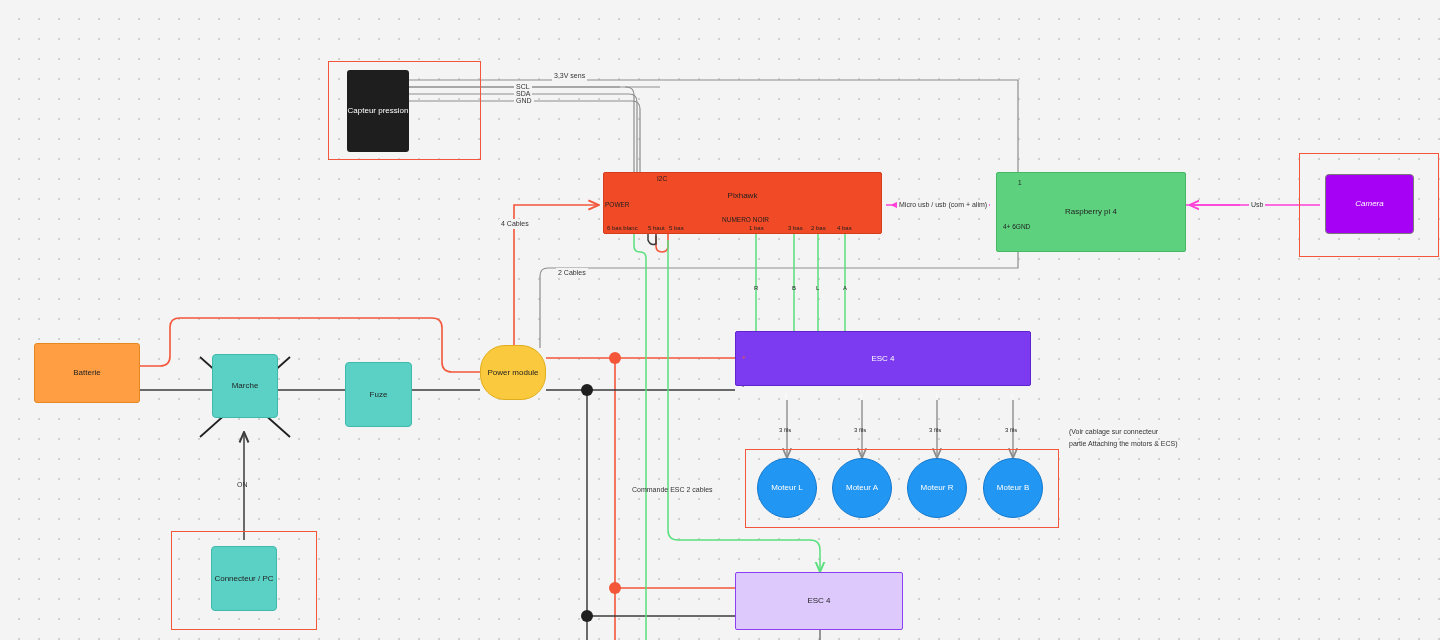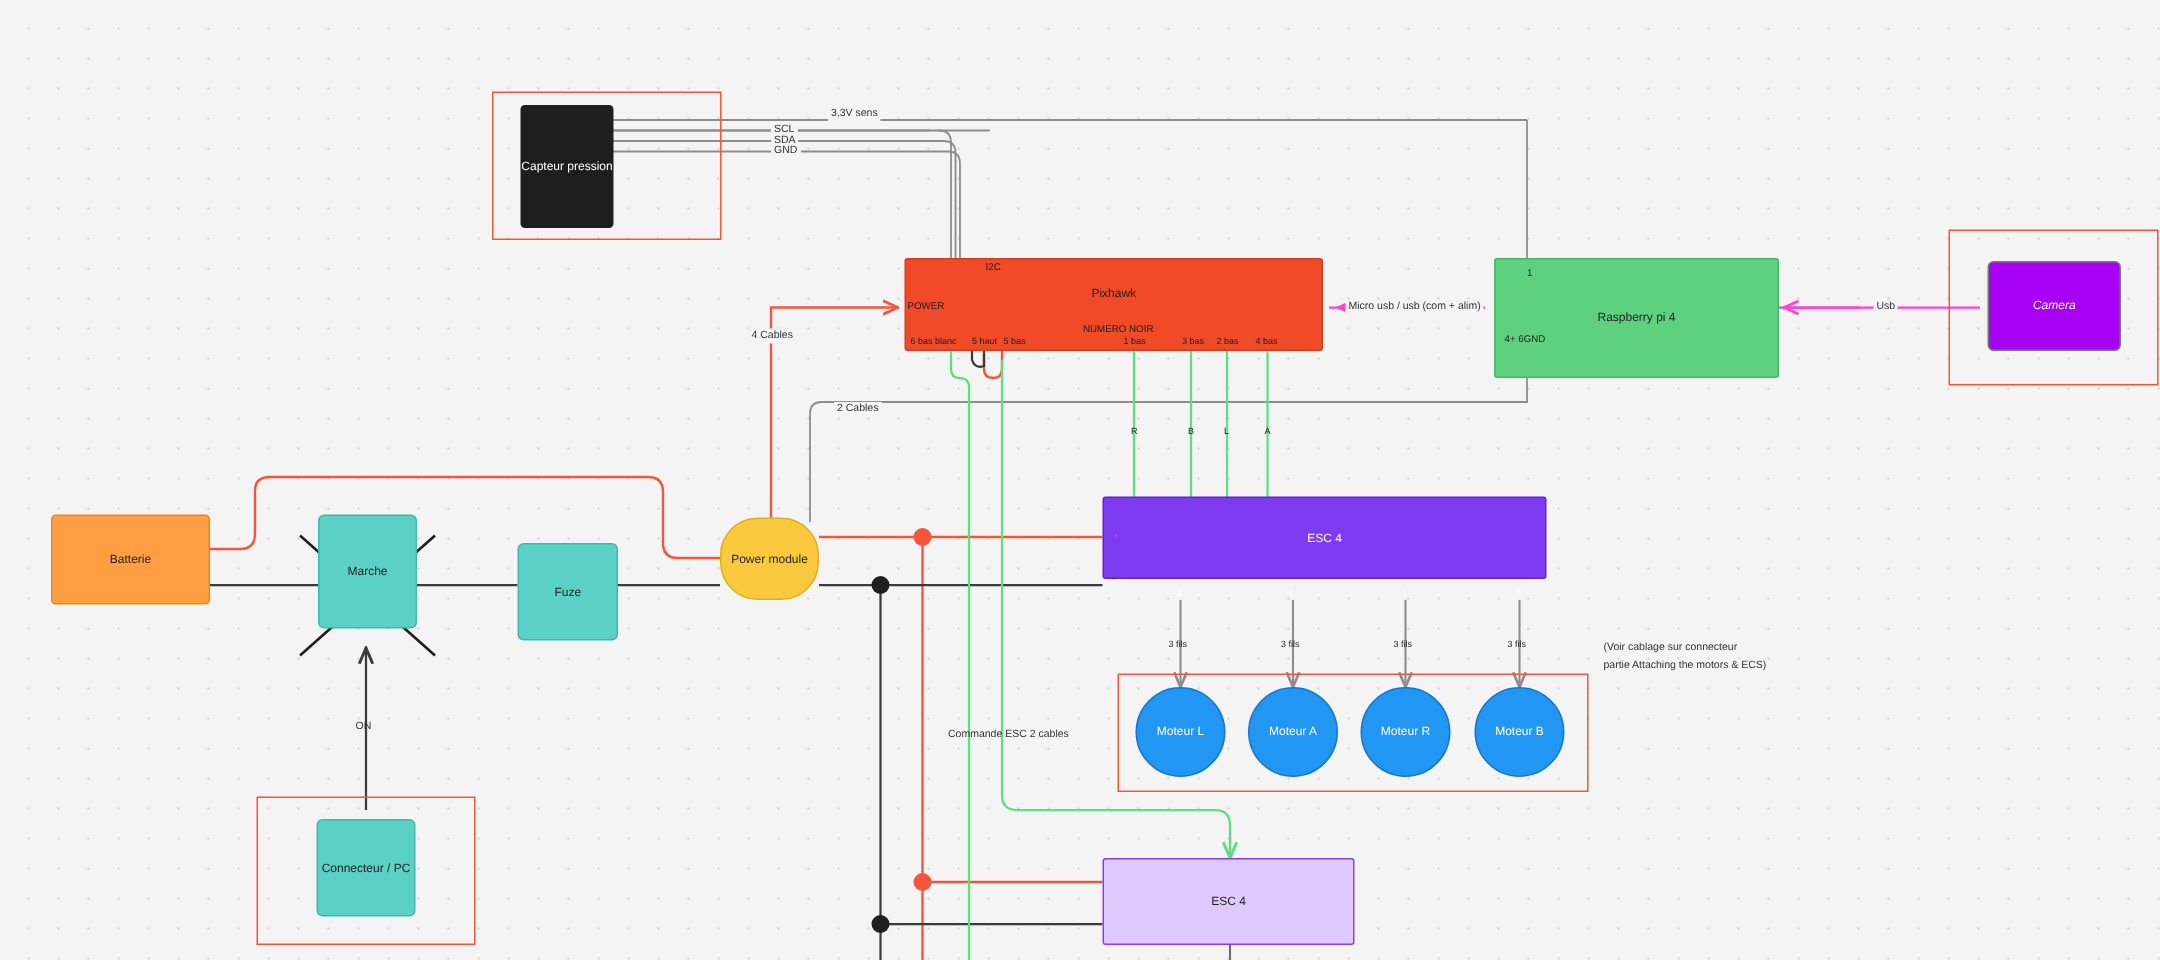--- a/index.html
+++ b/index.html
@@ -167,21 +167,21 @@
 <div class="inner" style="left:1003px;top:223px;">4+ 6GND</div>
 
 <div class="node n-camera" style="left:1325px;top:174px;width:89px;height:60px;">
   <span class="lbl">Camera</span>
 </div>
 
 <div class="node n-batterie" style="left:34px;top:343px;width:106px;height:60px;">
   <span class="lbl">Batterie</span>
 </div>
 
-<div class="node n-teal" style="left:212px;top:343px;width:66px;height:76px;">
+<div class="node n-teal" style="left:212px;top:354px;width:66px;height:64px;">
   <span class="lbl">Marche</span>
 </div>
 
 <div class="node n-fuze" style="left:345px;top:362px;width:67px;height:65px;text-align:center;">
   <span class="lbl">Fuze</span>
 </div>
 
 <div class="node n-power" style="left:480px;top:345px;width:66px;height:55px;border-radius:25px;">
   <span class="lbl">Power module</span>
 </div>

